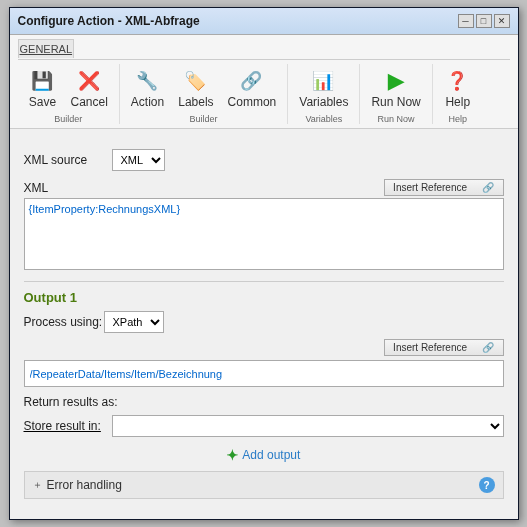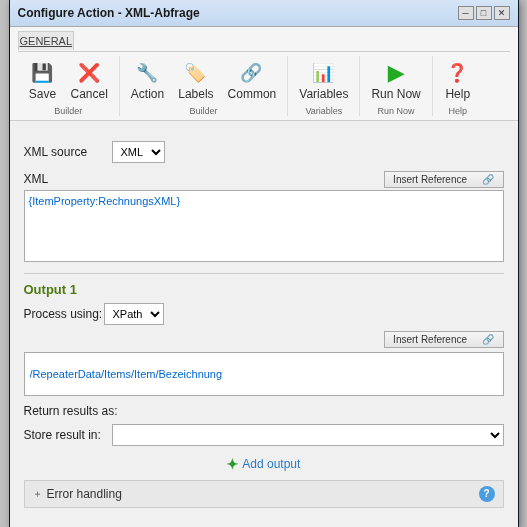--- a/index.html
+++ b/index.html
@@ -183,21 +183,21 @@
       gap: 4px;
       justify-content: flex-end;
       margin-bottom: 4px;
     }
     .xpath-input {
       width: 100%;
       border: 1px solid #aaa;
       background: white;
       font-size: 11px;
       padding: 3px 5px;
-      height: 44px;
+      height: 27px;
       color: #0066cc;
     }
     .return-row {
       display: flex;
       align-items: center;
       gap: 20px;
       margin-top: 8px;
       margin-bottom: 6px;
     }
     .radio-group {
@@ -210,20 +210,21 @@
       align-items: center;
       gap: 3px;
       font-size: 11px;
     }
     input[type="radio"] { cursor: pointer; }
     .store-row {
       display: flex;
       align-items: center;
       gap: 8px;
       margin-bottom: 10px;
+      text-decoration: underline;
     }
     .store-select {
       flex: 1;
       height: 22px;
     }
     .add-output-row {
       display: flex;
       justify-content: center;
       align-items: center;
       margin-bottom: 8px;

